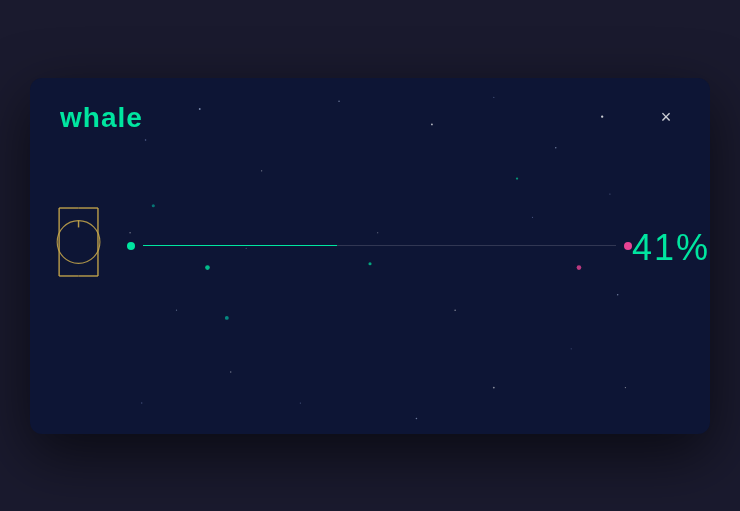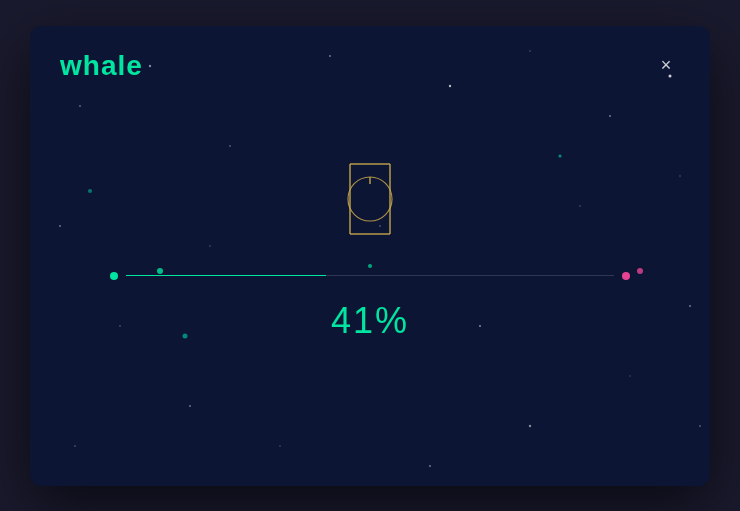--- a/index.html
+++ b/index.html
@@ -9,21 +9,21 @@
       height: 511px;
       display: flex;
       align-items: center;
       justify-content: center;
       background: #1a1a2e;
       font-family: 'Segoe UI', Arial, sans-serif;
     }
 
     .window {
       width: 680px;
-      height: 460px;
+      height: 356px;
       border-radius: 12px;
       background: #0d1535;
       position: relative;
       overflow: hidden;
       box-shadow: 0 20px 60px rgba(0,0,0,0.6);
       text-decoration: underline;
     }
 
     
     .starfield {
@@ -63,21 +63,21 @@
       opacity: 0.8;
     }
 
     
     .content {
       position: absolute;
       top: 50%;
       left: 50%;
       transform: translate(-50%, -50%);
       display: flex;
-      flex-direction: column;
+      flex-direction: row;
       align-items: center;
       width: 100%;
       z-index: 10;
     }
 
     
     .brand-icon {
       width: 100px;
       height: 90px;
       margin-bottom: 28px;

